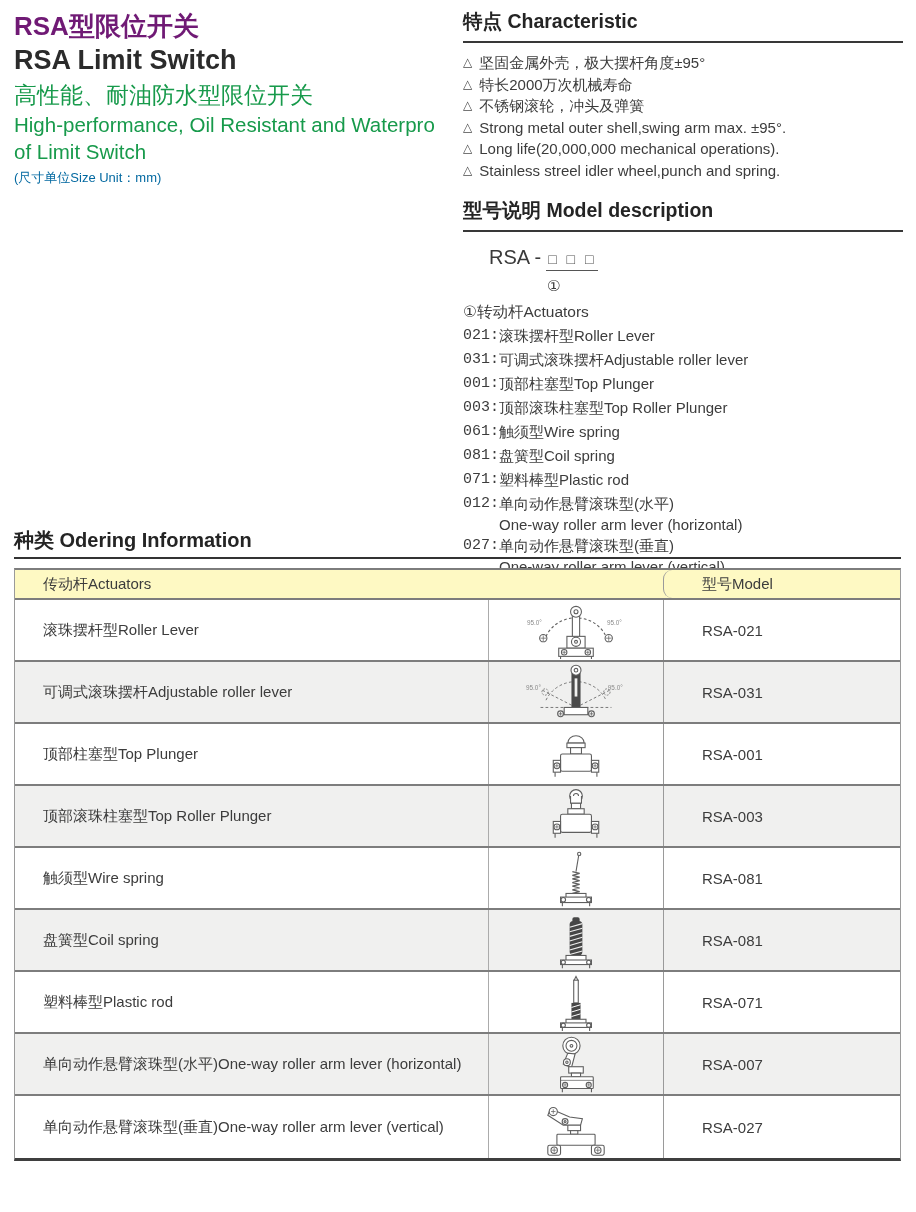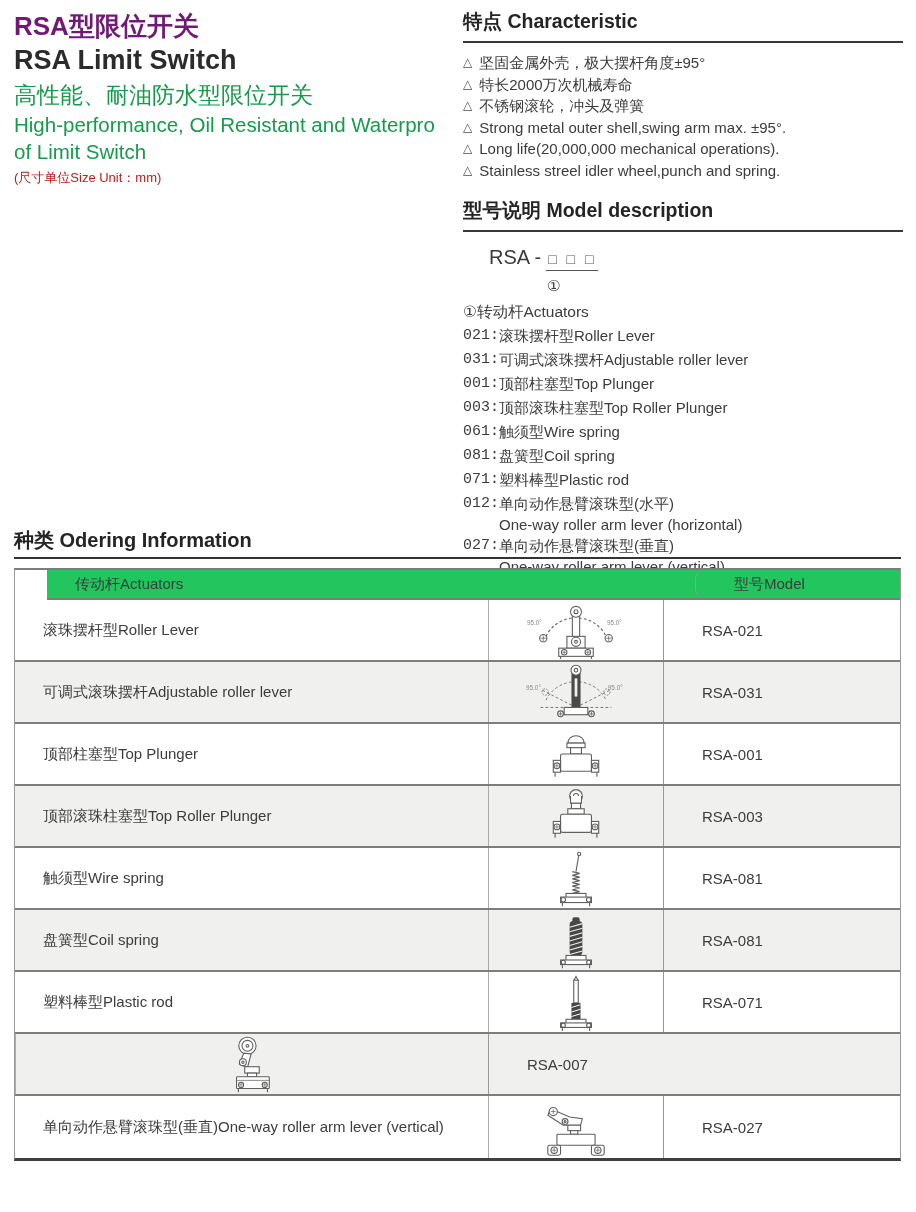--- a/index.html
+++ b/index.html
@@ -10,21 +10,21 @@
     color:#3c3c3c;
   }
   .page { position:relative; width:916px; height:1212px; background:#fff; overflow:hidden; }
 
   
   .title-block { position:absolute; left:14px; top:10px; width:448px; }
   .title-cn { font-size:26px; font-weight:bold; color:#701a75; line-height:33px; }
   .title-en { font-size:27px; font-weight:bold; color:#2b2b2b; line-height:34px; }
   .subtitle-cn { font-size:23px; color:var(--green); line-height:31px; margin-top:3px; }
   .subtitle-en { font-size:20.5px; color:var(--green); line-height:27px; white-space:pre-line; }
-  .size-note { font-size:13px; color:#b91c1c; margin-top:4px; }
+  .size-note { font-size:13px; color:#0369a1; margin-top:4px; }
 
   
   .right-col { position:absolute; left:463px; top:8px; width:440px; }
   .sec-heading {
     font-size:19.5px; font-weight:bold; color:#242424;
     padding-bottom:6px; border-bottom:2px solid #383838; margin-bottom:9px;
   }
   .feature-list { list-style:none; margin:0; padding:0; font-size:15px; line-height:21.5px; color:#3c3c3c; }
   .feature-list li { display:flex; }
   .feature-list .bullet { flex:none; margin-right:7px; font-size:12px; line-height:21.5px; color:#4a4a4a; }
@@ -49,21 +49,21 @@
   .ordering-heading {
     font-size:20px; font-weight:bold; color:#242424; line-height:24px;
     padding-bottom:5px; border-bottom:2px solid #333; margin-bottom:9px;
   }
   .otable {
     border:1px solid #9a9a9a; border-top:2px solid #7d7d7d; border-bottom:3px solid #3f3f3f;
     background:#fff;
   }
   .hrow {
     display:grid; grid-template-columns:648px 1fr; height:30px;
-    background:#22c55e; border-bottom:2px solid #7d7d7d;margin-left:32px;
+    background:#fef9c3; border-bottom:2px solid #7d7d7d;
   }
   .hcell { display:flex; align-items:center; font-size:15px; color:#3c3c3c; padding-left:28px; }
   .hcell.model { border-left:1px solid #9a9a9a; padding-left:38px;border-radius:9px; }
   .row {
     display:grid; grid-template-columns:473px 175px 1fr; height:62px;
     border-bottom:2px solid #7d7d7d; background:#fff;
   }
   .row:last-child { border-bottom:none; }
   .row.alt { background:#f0f0ef; }
   .cell-label { display:flex; align-items:center; padding-left:28px; font-size:15px; color:#3c3c3c; }
@@ -313,20 +313,21 @@
             <rect x="38" y="56" width="34" height="5" fill="#fff"></rect>
             <circle cx="41" cy="58.5" r="2.3"></circle>
               <circle cx="69" cy="58.5" r="2.3"></circle>
             <path d="M40,61 v4 M70,61 v4"></path>
           </svg>
         </div>
         <div class="cell-model">RSA-071</div>
       </div>
 
       <div class="row alt">
+        <div class="cell-label">单向动作悬臂滚珠型(水平)One-way roller arm lever (horizontal)</div>
         <div class="cell-draw">
           <svg width="110" height="60" viewBox="0 0 110 66" fill="none" stroke="#5f5f5f" stroke-width="1.2">
             <circle cx="50" cy="13" r="9.5" fill="#fff"></circle>
               <circle cx="50" cy="13" r="6"></circle>
               <circle cx="50" cy="13" r="1.5"></circle>
             <path d="M46,21 L41,33 L50,37 L54,22 Z" fill="#fff"></path>
             <circle cx="45" cy="31" r="3.8" fill="#fff"></circle>
               <circle cx="45" cy="31" r="1.3"></circle>
             <rect x="47" y="36" width="16" height="7" fill="#fff"></rect>
             <rect x="50" y="43" width="10" height="4" fill="#fff"></rect>

